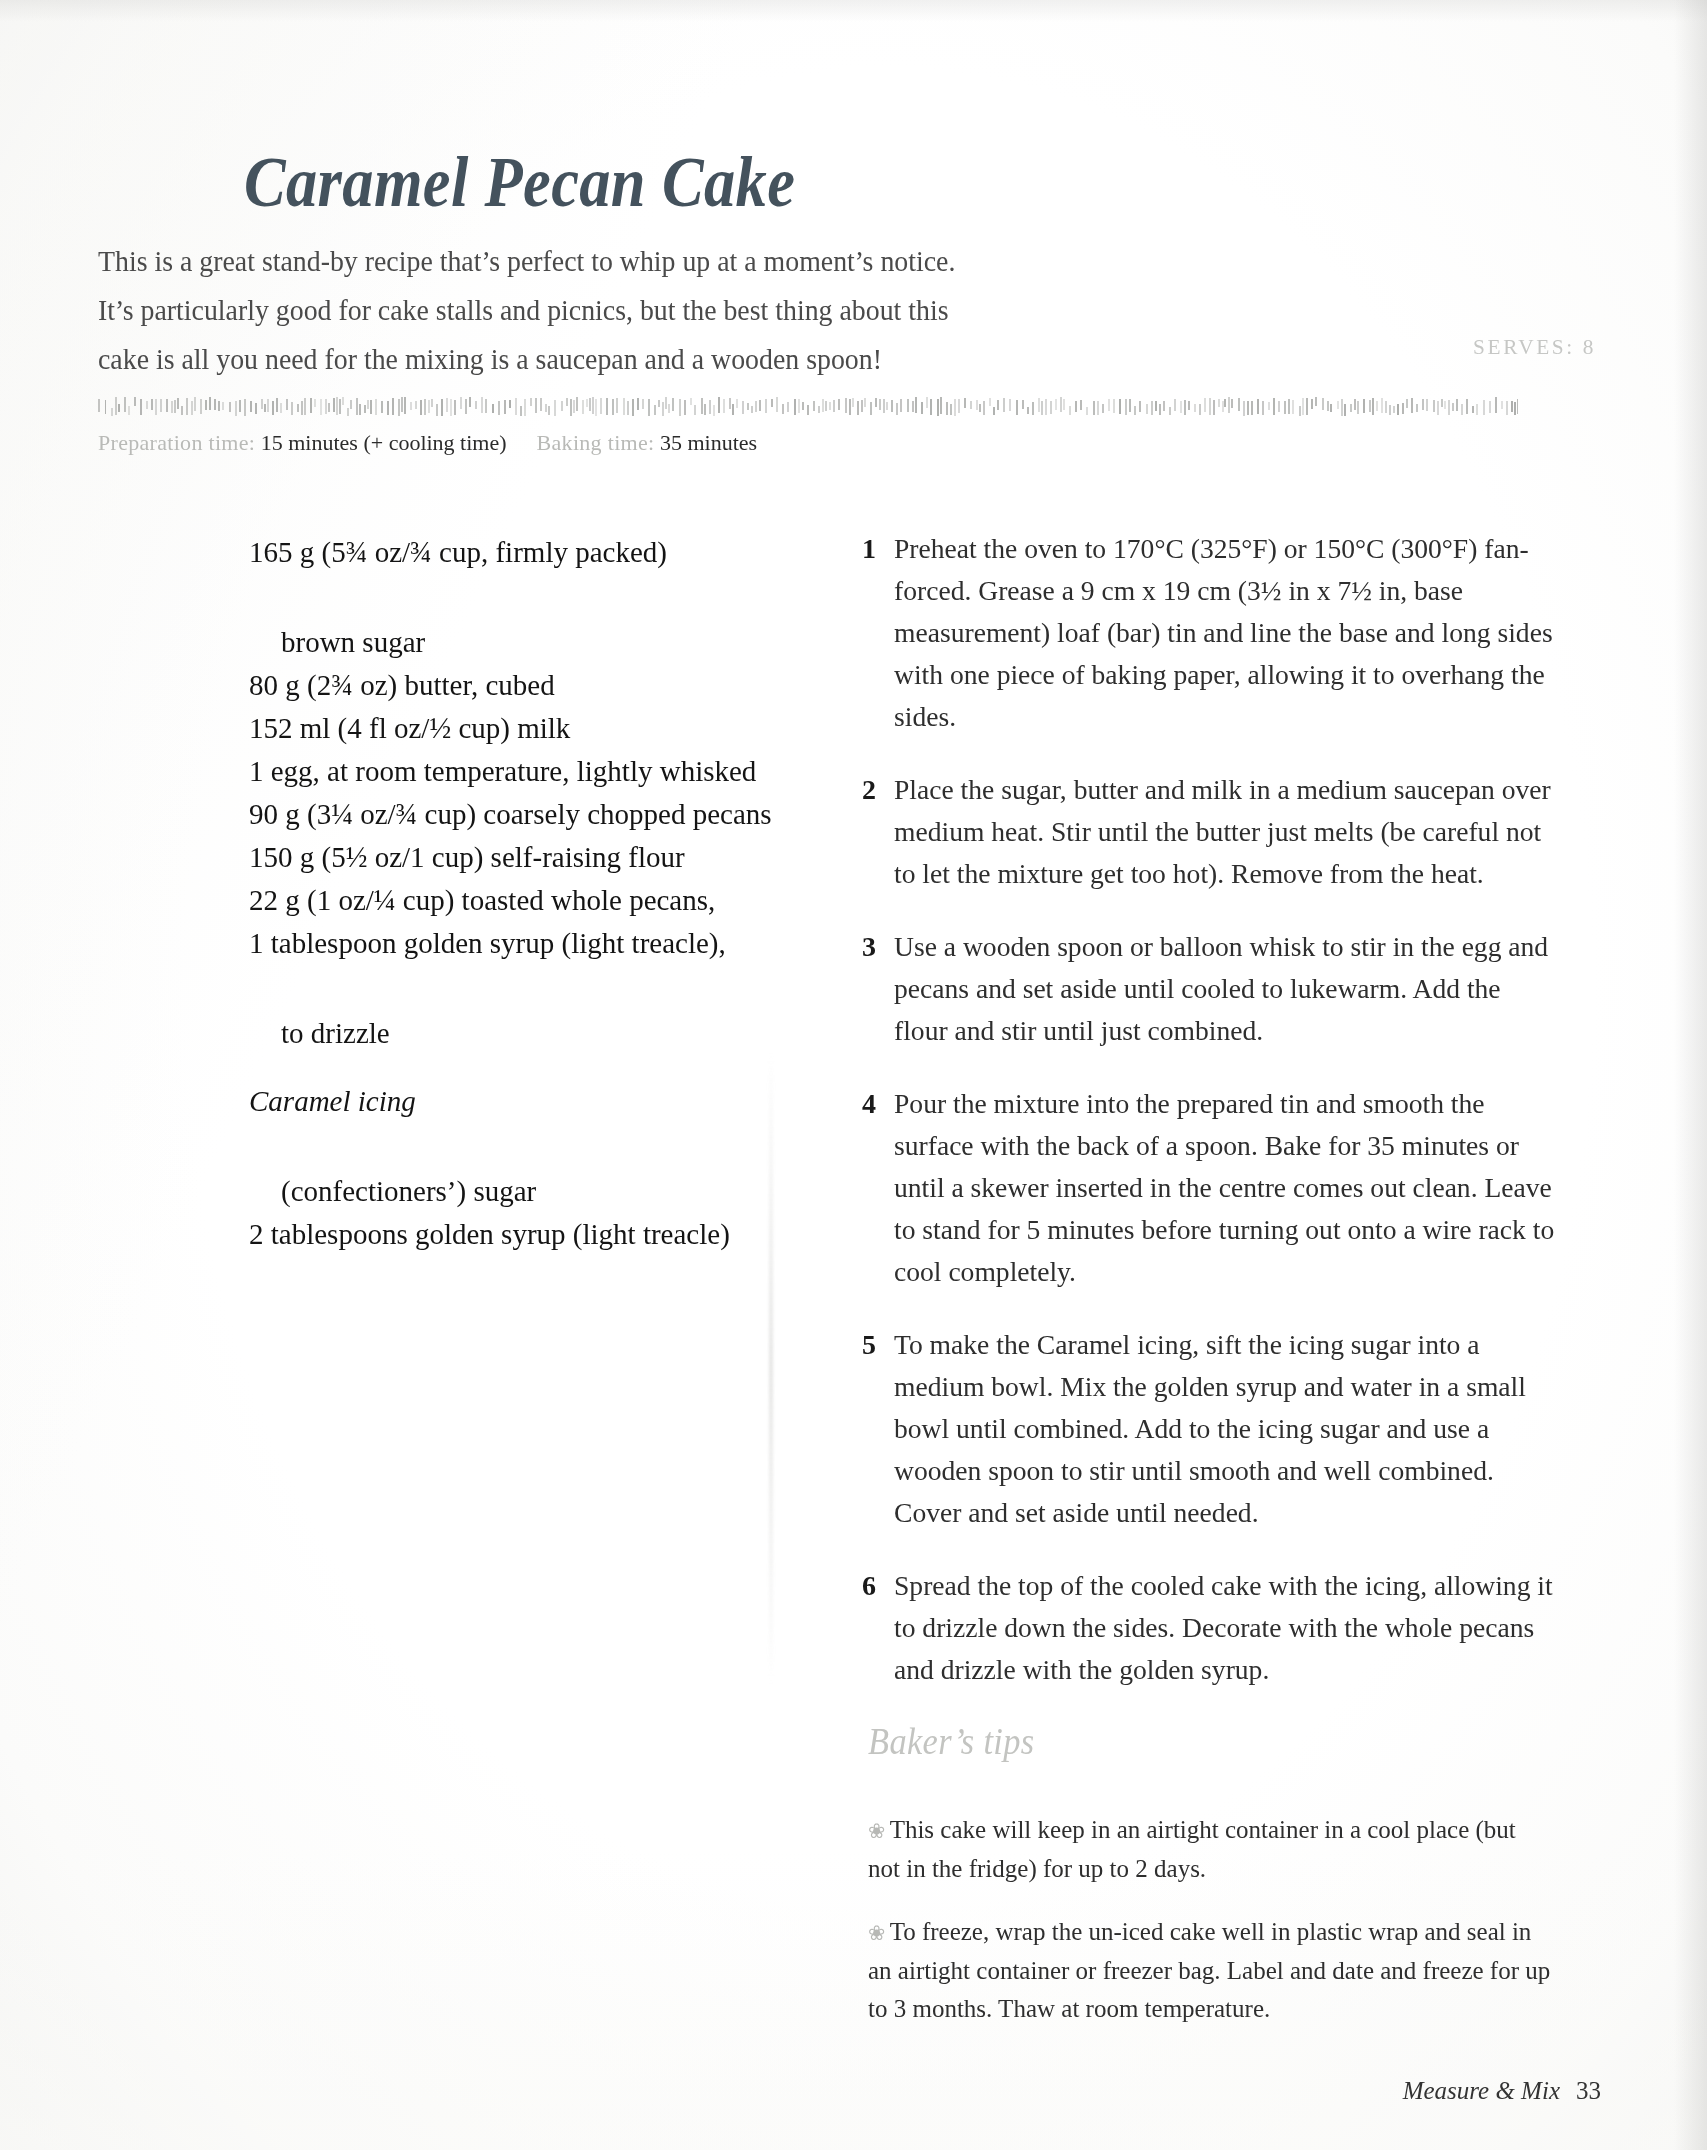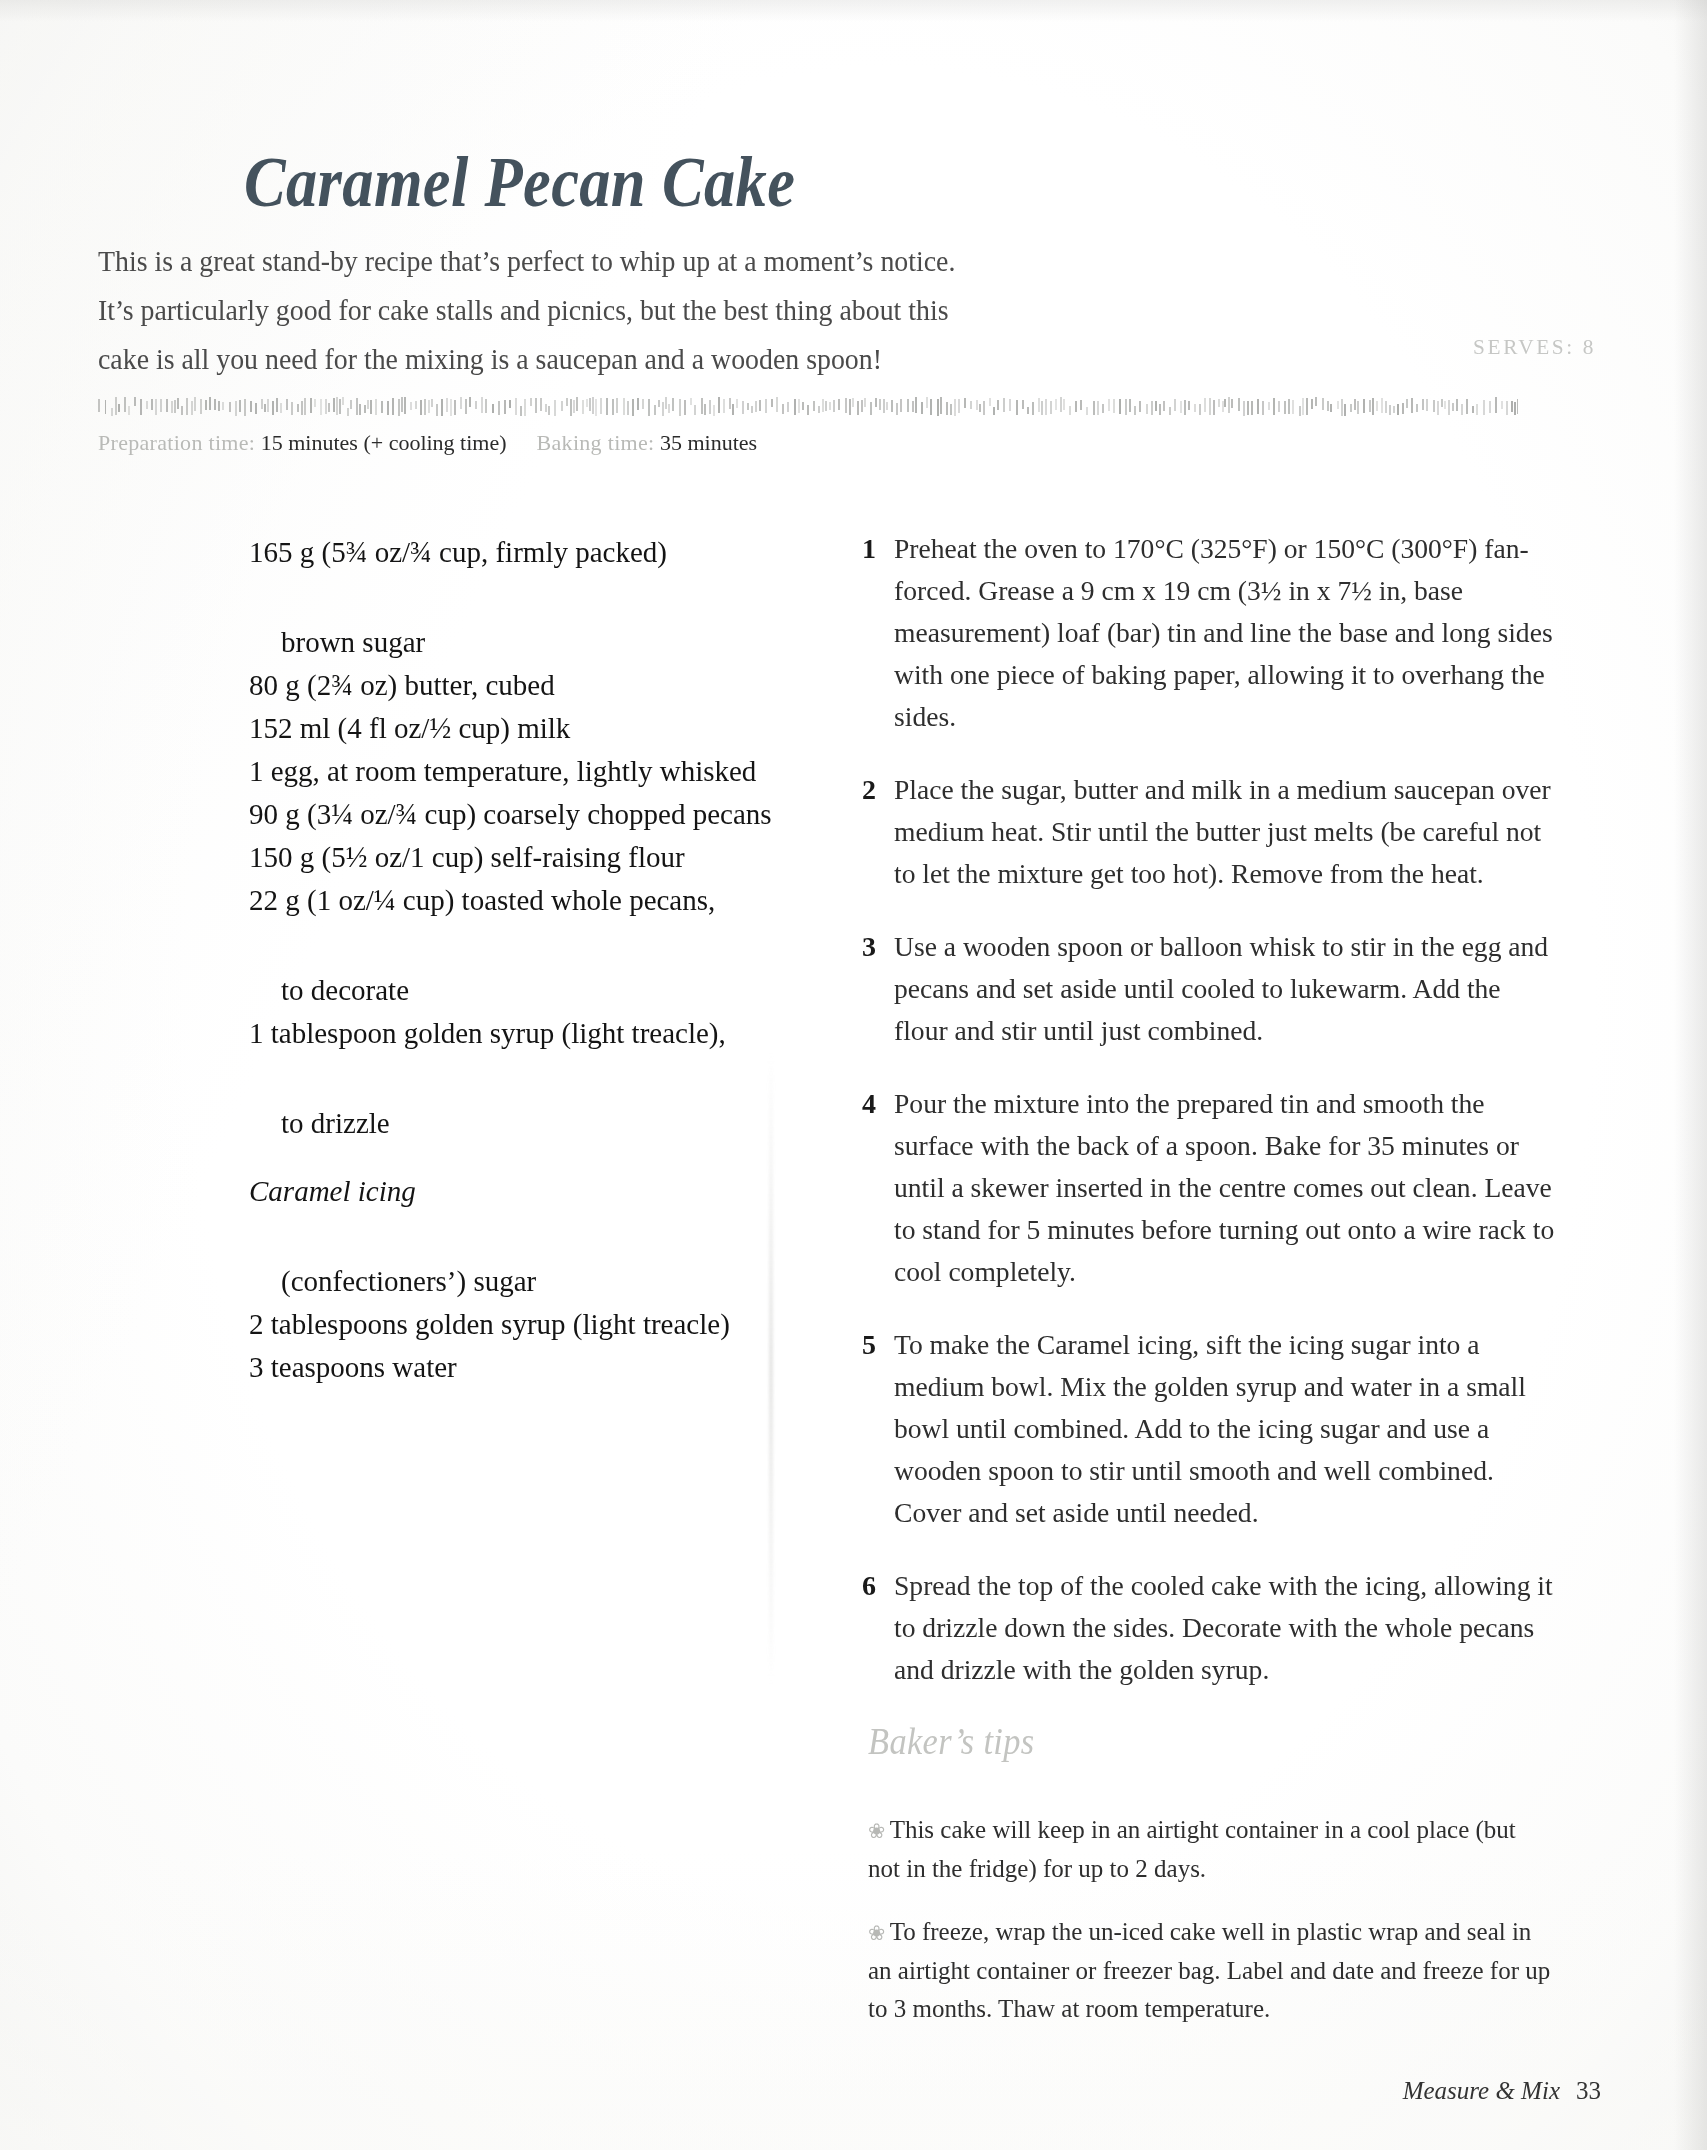--- a/index.html
+++ b/index.html
@@ -543,27 +543,25 @@
 
   <div class="ingredients" id="ingredients-list">
       <div class="line">165 g (5¾ oz/¾ cup, firmly packed)</div>
       <div class="line cont">brown sugar</div>
       <div class="line">80 g (2¾ oz) butter, cubed</div>
       <div class="line">152 ml (4 fl oz/½ cup) milk</div>
       <div class="line">1 egg, at room temperature, lightly whisked</div>
       <div class="line">90 g (3¼ oz/¾ cup) coarsely chopped pecans</div>
       <div class="line">150 g (5½ oz/1 cup) self-raising flour</div>
       <div class="line">22 g (1 oz/¼ cup) toasted whole pecans,</div>
-      <div class="line cont">to decorate</div>
       <div class="line">1 tablespoon golden syrup (light treacle),</div>
       <div class="line cont">to drizzle</div>
       <div class="sub-head">Caramel icing</div>
       <div class="line cont">(confectioners’) sugar</div>
       <div class="line">2 tablespoons golden syrup (light treacle)</div>
-      <div class="line">3 teaspoons water</div>
     </div>
 
   <div class="method" id="method-list">
       <div class="step">
         <div class="step-num">1</div>
         <div class="step-text">Preheat the oven to 170°C (325°F) or 150°C (300°F) fan-forced. Grease a 9 cm x 19 cm (3½ in x 7½ in, base measurement) loaf (bar) tin and line the base and long sides with one piece of baking paper, allowing it to overhang the sides.</div>
       </div>
       <div class="step">
         <div class="step-num">2</div>
         <div class="step-text">Place the sugar, butter and milk in a medium saucepan over medium heat. Stir until the butter just melts (be careful not to let the mixture get too hot). Remove from the heat.</div>

